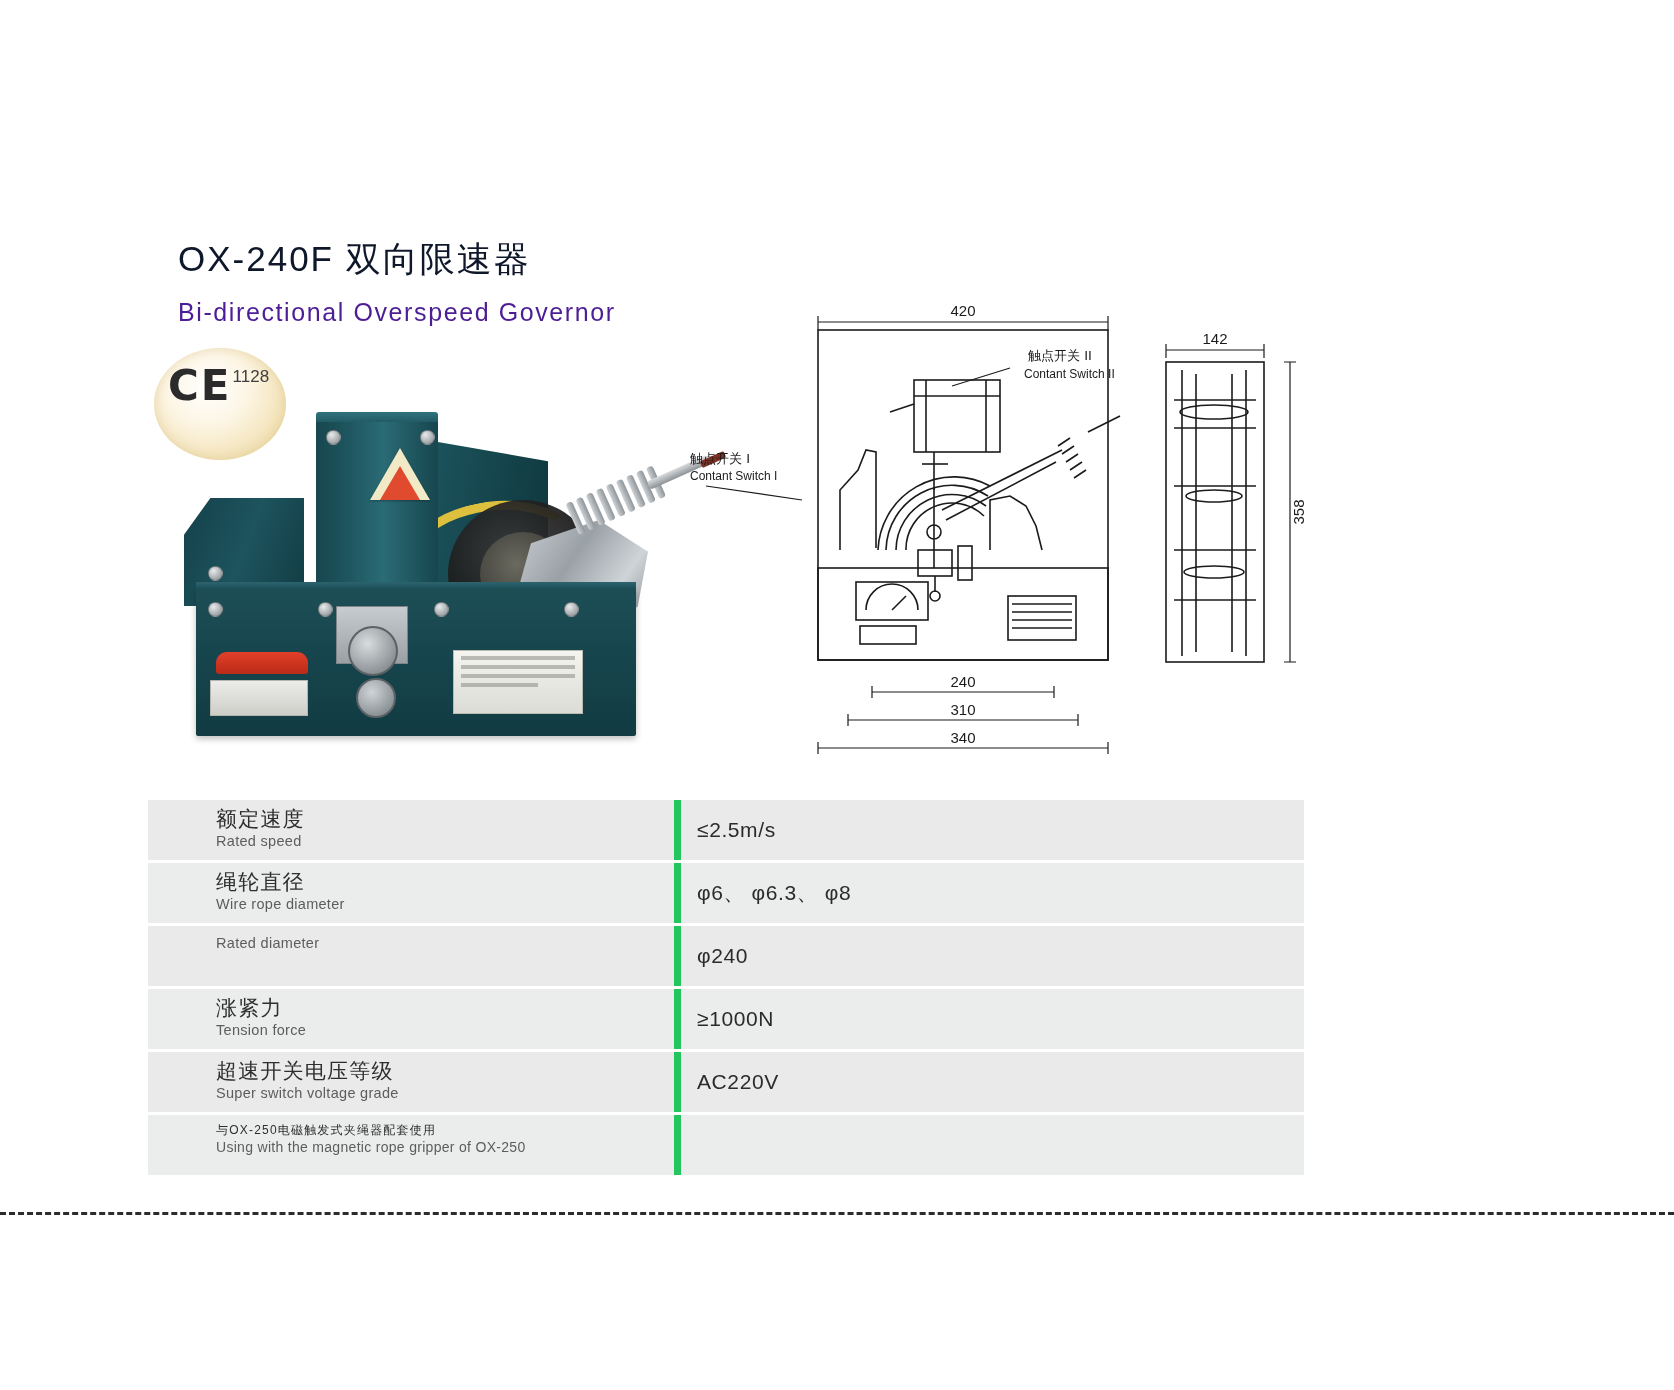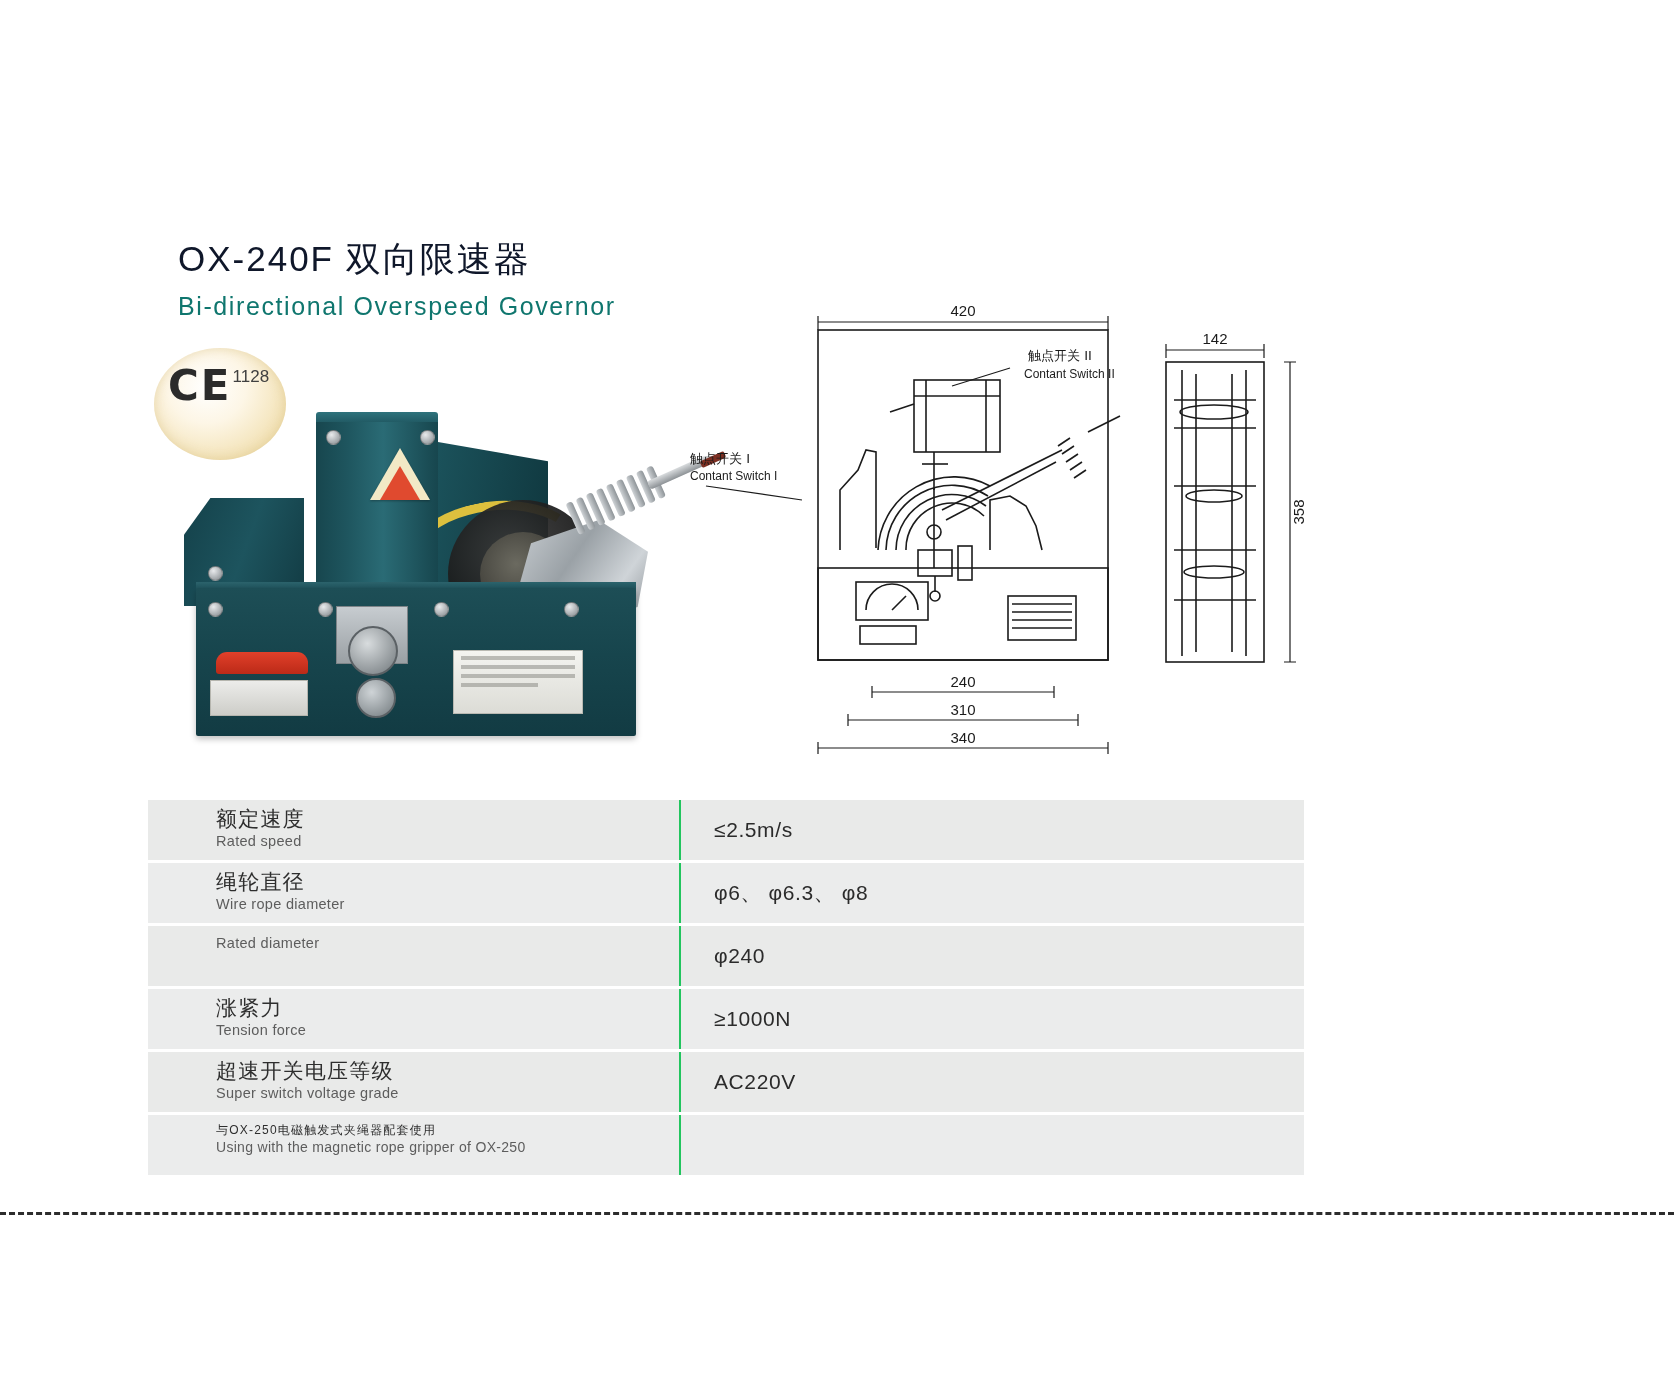--- a/index.html
+++ b/index.html
@@ -11,22 +11,22 @@
   }
   .page{position:absolute;inset:0;}
 
   
   .title-block{position:absolute;left:178px;top:238px;}
   .title-cn{
     font-size:35px;color:#0f172a;letter-spacing:2px;
     font-weight:400;line-height:1.22;white-space:nowrap;
   }
   .title-en{
-    font-size:25px;color:#0f766e;letter-spacing:1.6px;
-    font-weight:400;line-height:1.25;margin-top:10px;white-space:nowrap;
+    font-size:25px;color:#4c1d95;letter-spacing:1.6px;
+    font-weight:400;line-height:1.25;margin-top:16px;white-space:nowrap;
   }
 
   
   .photo-area{position:absolute;left:148px;top:330px;width:560px;height:440px;}
 
   
   .ce-circle{
     position:absolute;left:6px;top:18px;width:132px;height:112px;
     border-radius:50%;
     background:radial-gradient(ellipse at 40% 35%,#ffffff 0%,#fdf6e6 35%,#f3e3b8 72%,#e8d79f 100%);
@@ -162,30 +162,30 @@
   
   .draw{position:absolute;left:690px;top:300px;width:650px;height:470px;}
   .draw svg{display:block;}
 
   
   .spec{position:absolute;left:148px;top:800px;width:1156px;}
   .spec-row{display:flex;align-items:stretch;height:60px;background:#e9eae9;margin-bottom:3px;}
   .spec-row.alt{background:#ebecec;}
   .spec-name{
     width:533px;box-sizing:border-box;padding:7px 10px 0 68px;
-    border-right:2px solid #22c55e;
+    border-right:7px solid #22c55e;
   }
   .spec-name .cn{
     font-size:21px;color:#2e2e2e;letter-spacing:1.2px;line-height:1.12;white-space:nowrap;
   }
   .spec-name .en{
     font-size:14.5px;color:#5d5d5d;letter-spacing:.3px;line-height:1.2;margin-top:2px;white-space:nowrap;
   }
   .spec-val{
-    flex:1;display:flex;align-items:center;padding-left:33px;
+    flex:1;display:flex;align-items:center;padding-left:16px;
     font-size:21px;color:#2b2b2b;letter-spacing:.6px;
   }
   .spec-row.last .spec-name{padding-top:9px;width:533px;}
   .spec-row.last .spec-name .cn{font-size:12px;}
   .spec-row.last .spec-name .en{font-size:14px;}
 
   
   .dash-rule{
     position:absolute;left:0;top:1212px;width:1674px;height:0;
     border-top:3px dashed #2c2c2c;

